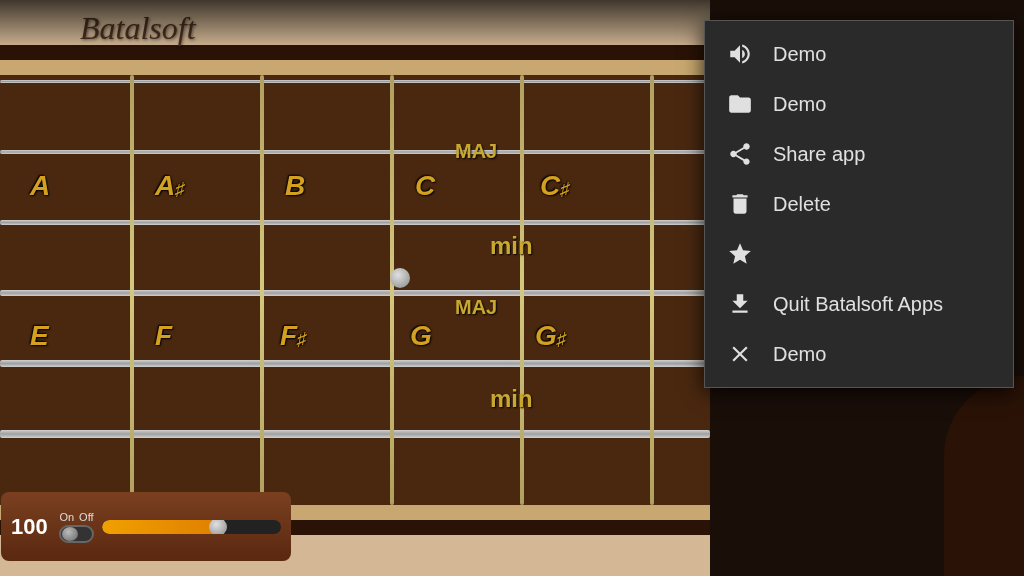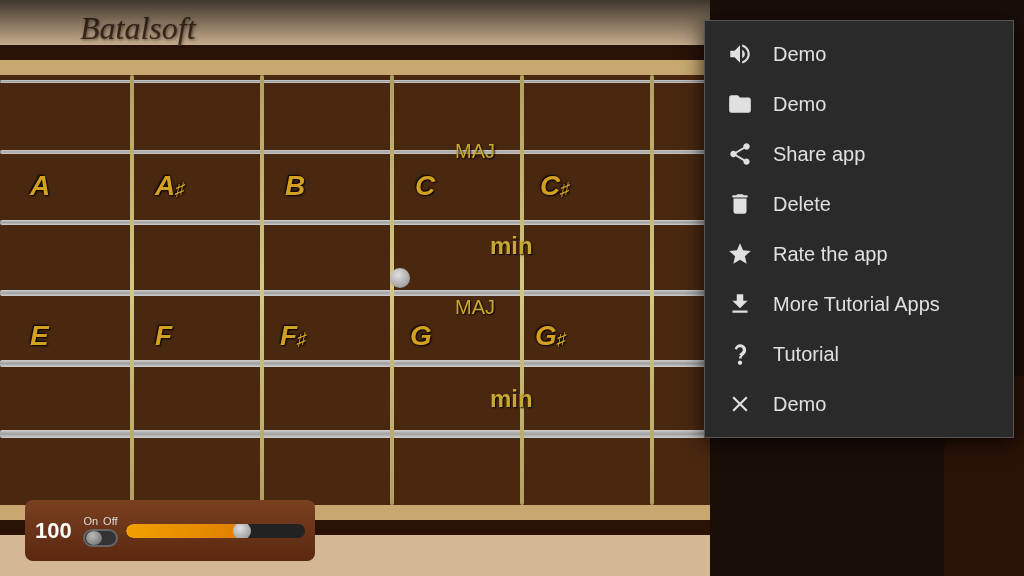--- a/index.html
+++ b/index.html
@@ -96,21 +96,21 @@
       font-size: 28px;
       text-shadow: 1px 1px 2px #000, -1px -1px 2px #000;
       font-style: italic;
     }
 
     
     .label-maj {
       position: absolute;
       color: #c8a830;
       font-size: 20px;
-      font-weight: normal;
+      font-weight: bold;
       text-shadow: 1px 1px 2px #000;
       text-align: center;
     }
     .label-min {
       position: absolute;
       color: #c8a830;
       font-size: 24px;
       font-weight: bold;
       text-shadow: 1px 1px 2px #000;
     }
@@ -135,23 +135,23 @@
       background: radial-gradient(circle at 40% 35%, #e0e0e0, #888);
       border-radius: 50%;
       top: 268px;
       left: 390px;
     }
 
     
     .bottom-controls {
       position: absolute;
       bottom: 15px;
-      left: 25px;
+      left: 1px;
       width: 290px;
-      height: 61px;
+      height: 69px;
       background: linear-gradient(180deg, #7a4020, #5a2810);
       border-radius: 8px;
       display: flex;
       align-items: center;
       padding: 5px 10px;
       gap: 8px;
     }
 
     .volume-number {
       color: #fff;
@@ -399,40 +399,31 @@
     </div>
     <span class="menu-item-label">Delete</span>
   </div>
 
   <div class="menu-item">
     <div class="menu-item-icon">
       <svg width="26" height="26" viewBox="0 0 24 24">
         <path d="M12 17.27L18.18 21l-1.64-7.03L22 9.24l-7.19-.61L12 2 9.19 8.63 2 9.24l5.46 4.73L5.82 21z"></path>
       </svg>
     </div>
-    <span class="menu-item-label">Rate the app</span>
   </div>
 
   <div class="menu-item">
     <div class="menu-item-icon">
       <svg width="26" height="26" viewBox="0 0 24 24">
         <path d="M19 9h-4V3H9v6H5l7 7 7-7zM5 18v2h14v-2H5z"></path>
       </svg>
     </div>
-    <span class="menu-item-label">More Tutorial Apps</span>
-  </div>
-
-  <div class="menu-item">
-    <div class="menu-item-icon">
-      <svg width="26" height="26" viewBox="0 0 24 24">
-        <path d="M11.07 12.85c.77-1.39 2.25-2.21 3.11-3.44.91-1.29.4-3.7-2.18-3.7-1.69 0-2.52 1.28-2.87 2.34L7.1 7.05C7.83 4.81 9.72 3 12.03 3c2.51 0 4.29 1.23 5.11 2.89.7 1.44.86 4.36-.86 6.08-1.74 1.74-2.85 2.52-2.85 4.24h-2.33c0-1.76.78-2.98 1.97-3.36zM14 20c0 1.1-.9 2-2 2s-2-.9-2-2 .9-2 2-2 2 .9 2 2z"></path>
-      </svg>
-    </div>
-    <span class="menu-item-label">Tutorial</span>
-  </div>
+    <span class="menu-item-label">Quit Batalsoft Apps</span>
+  </div>
+
 
 
   <div class="menu-item">
     <div class="menu-item-icon">
       <svg width="26" height="26" viewBox="0 0 24 24">
         <path d="M19 6.41L17.59 5 12 10.59 6.41 5 5 6.41 10.59 12 5 17.59 6.41 19 12 13.41 17.59 19 19 17.59 13.41 12z"></path>
       </svg>
     </div>
     <span class="menu-item-label">Demo</span>
   </div>

